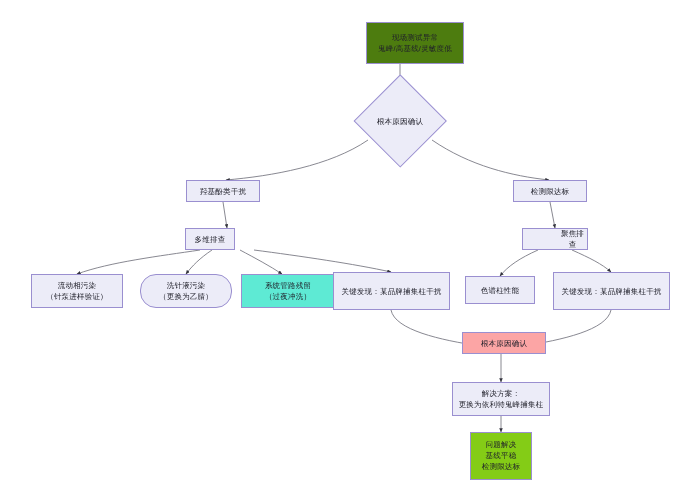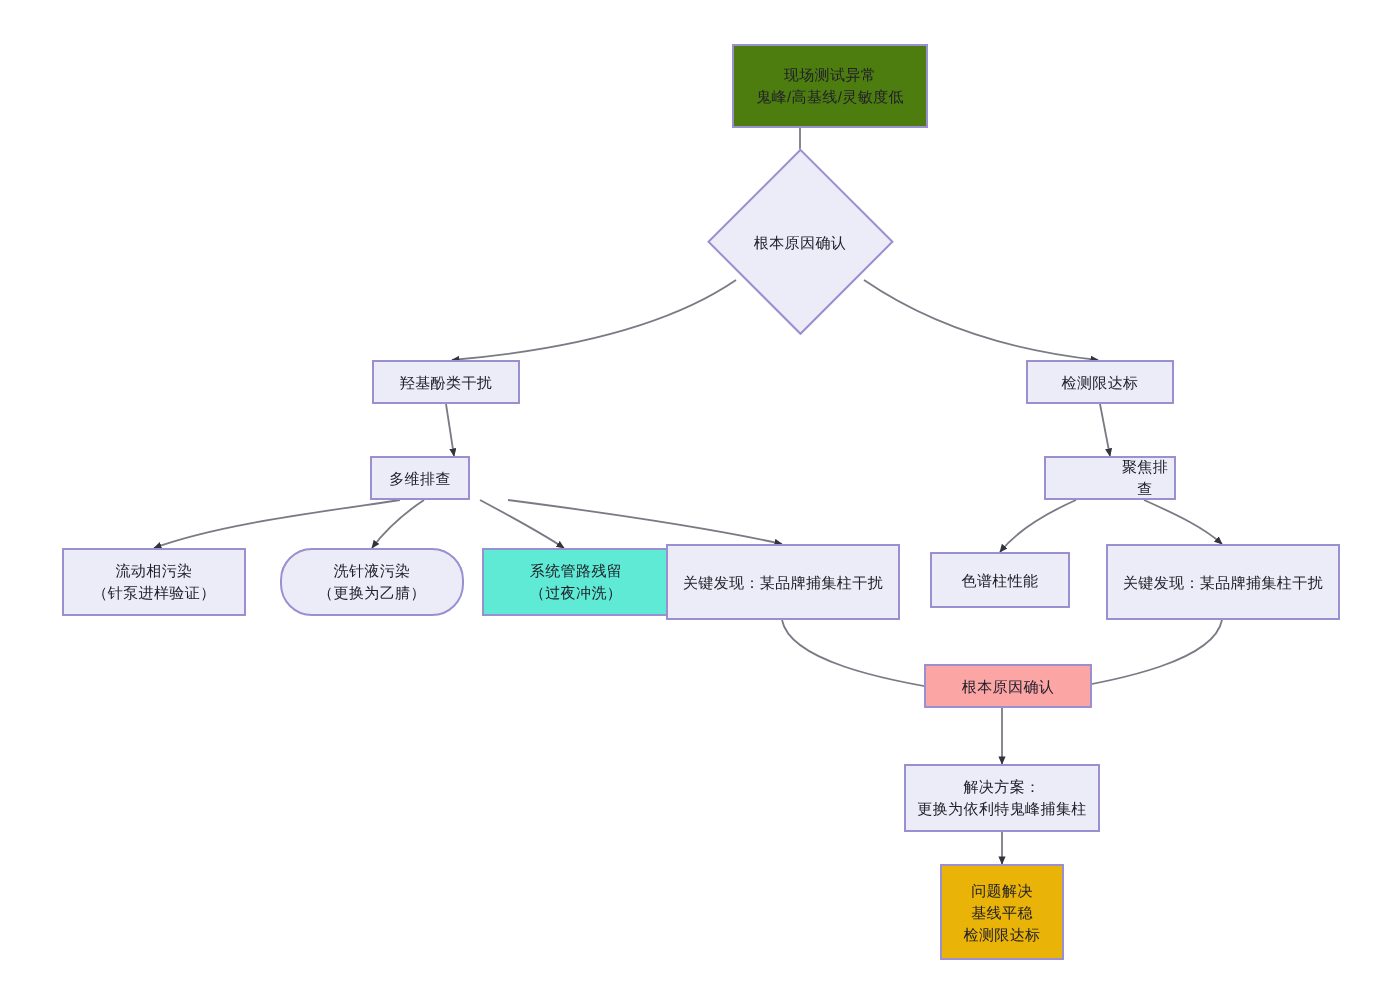--- a/index.html
+++ b/index.html
@@ -88,17 +88,17 @@
       <div class="node" style="left: 140px; top: 274px; width: 92px; height: 34px; background: rgb(236, 236, 248); border-color: rgb(154, 143, 208); color: rgb(32, 32, 42); border-radius: 16px;">洗针液污染
 （更换为乙腈）</div>
       <div class="node" style="left: 241px; top: 274px; width: 94px; height: 34px; background: #5eead4; border-color: rgb(154, 143, 208); color: rgb(32, 32, 42);">系统管路残留
 （过夜冲洗）</div>
       <div class="node" style="left: 333px; top: 272px; width: 117px; height: 38px; background: rgb(236, 236, 248); border-color: rgb(154, 143, 208); color: rgb(32, 32, 42);">关键发现：某品牌捕集柱干扰</div>
       <div class="node" style="left: 465px; top: 276px; width: 70px; height: 28px; background: rgb(236, 236, 248); border-color: rgb(154, 143, 208); color: rgb(32, 32, 42);">色谱柱性能</div>
       <div class="node" style="left: 553px; top: 272px; width: 117px; height: 38px; background: rgb(236, 236, 248); border-color: rgb(154, 143, 208); color: rgb(32, 32, 42);">关键发现：某品牌捕集柱干扰</div>
       <div class="node" style="left: 462px; top: 332px; width: 84px; height: 22px; background: #fca5a5; border-color: rgb(154, 143, 208); color: rgb(32, 32, 42);">根本原因确认</div>
       <div class="node" style="left: 452px; top: 382px; width: 98px; height: 34px; background: rgb(236, 236, 248); border-color: rgb(154, 143, 208); color: rgb(32, 32, 42); font-family: Liberation Serif, serif;">解决方案：
 更换为依利特鬼峰捕集柱</div>
-      <div class="node" style="left: 470px; top: 432px; width: 62px; height: 48px; background: #eab308; border-color: rgb(154, 143, 208); color: rgb(32, 32, 42);">问题解决
+      <div class="node" style="left: 470px; top: 432px; width: 62px; height: 48px; background: #84cc16; border-color: rgb(154, 143, 208); color: rgb(32, 32, 42); font-family: Liberation Mono, monospace;">问题解决
 基线平稳
 检测限达标</div>
     </div>
 </div>
 
 </body></html>

